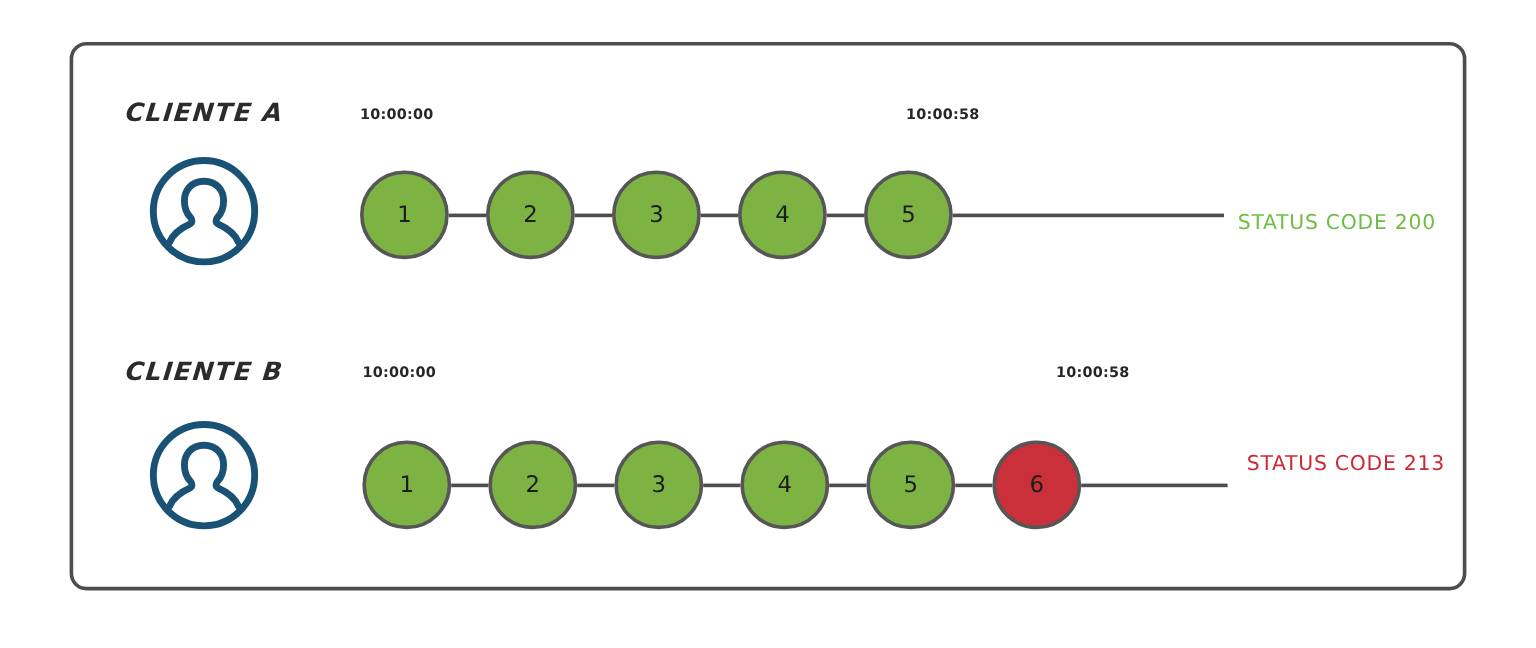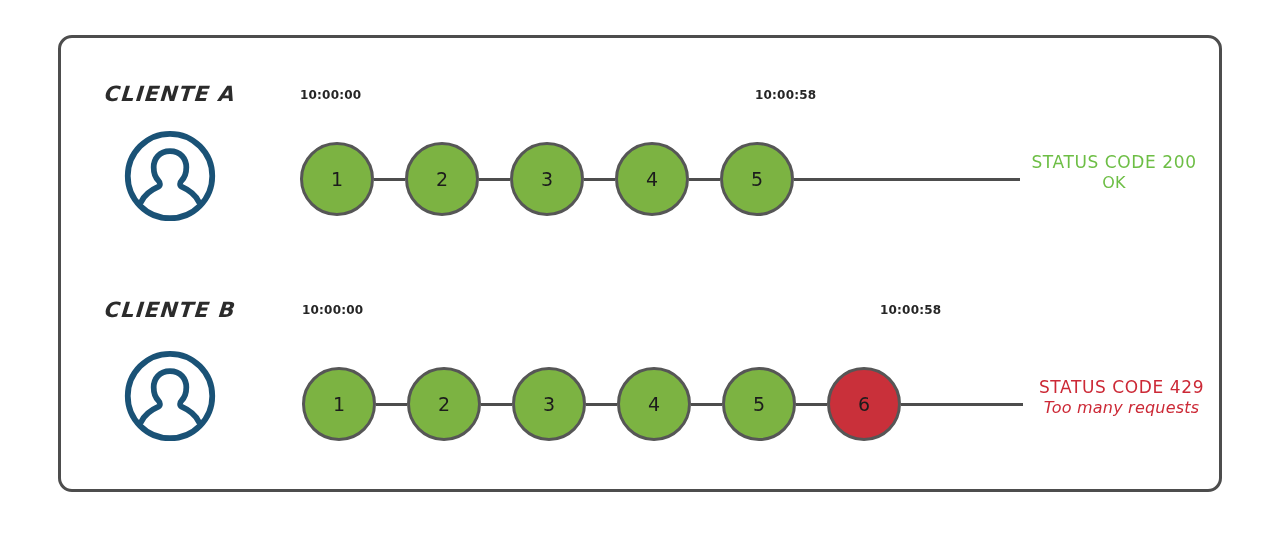--- a/index.html
+++ b/index.html
@@ -167,23 +167,22 @@
         <span>3</span>
       </div>
       <div class="node ok" style="left:315px;">
         <span>4</span>
       </div>
       <div class="node ok" style="left:420px;">
         <span>5</span>
       </div>
     </div>
 
-    <div class="status ok" style="left:1024px; top:152px; width:180px;">
+    <div class="status ok" style="left:1024px; top:176px; width:180px;">
       <span class="code">STATUS CODE 200</span>
-      <span class="sub">OK</span>
     </div>
   </div>
 
   <div>
 
     <div class="client-label" style="left:105px; top:298px;">CLIENTE B</div>
 
     <div class="avatar" style="left:122px; top:348px;">
       <svg viewBox="0 0 100 100" aria-hidden="true">
         <circle cx="50" cy="50" r="44" fill="none" stroke="#1A5276" stroke-width="6"></circle>
@@ -226,18 +225,17 @@
       </div>
       <div class="node ok" style="left:420px;">
         <span>5</span>
       </div>
       <div class="node fail" style="left:525px;">
         <span>6</span>
       </div>
     </div>
 
     <div class="status fail" style="left:1024px; top:377px; width:195px;">
-      <span class="code">STATUS CODE 429</span>
-      <span class="sub">Too many requests</span>
+      <span class="code">STATUS CODE 213</span>
     </div>
   </div>
 
 </div>
 
 </body></html>

